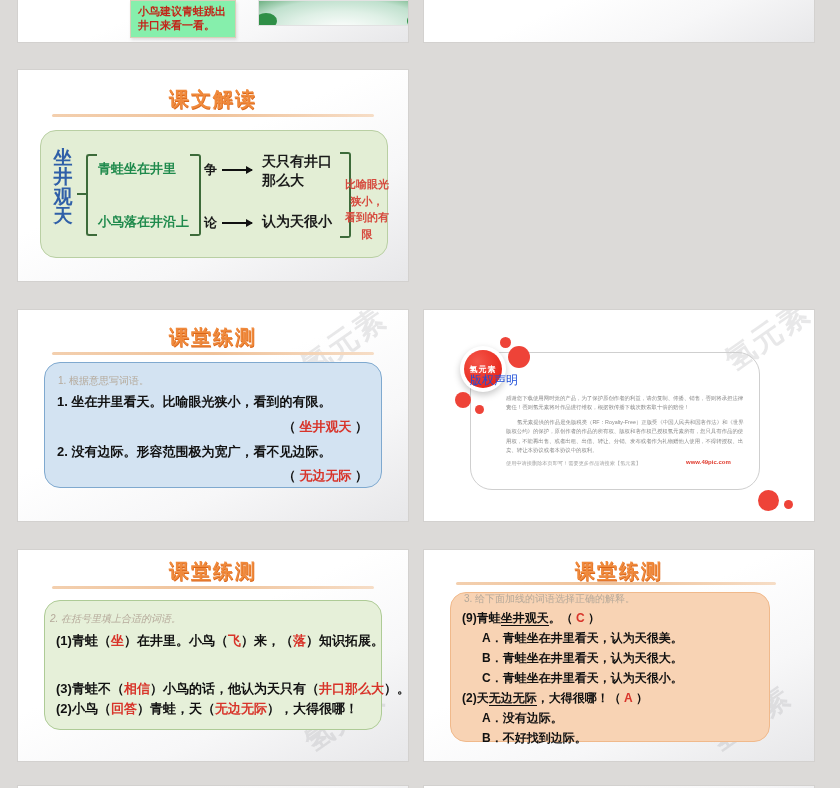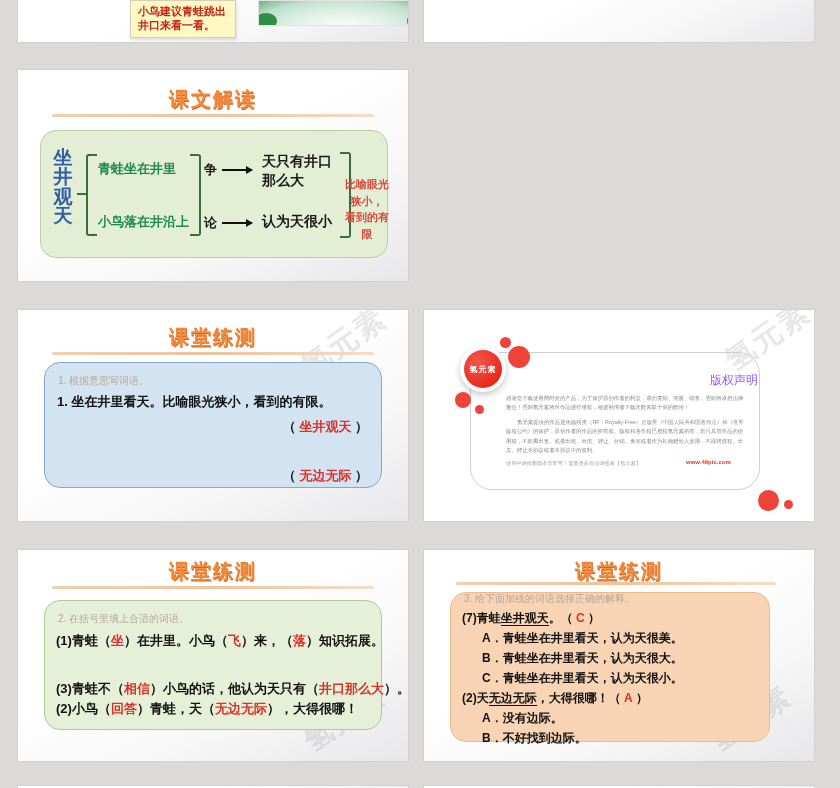--- a/index.html
+++ b/index.html
@@ -54,21 +54,21 @@
   
   .box{position:absolute;border-radius:16px;box-sizing:border-box;}
   .box-green{background:#e3eed5;border:1px solid #b9cfa3;}
   .box-green2{background:#e6f0d9;border:1px solid #aecb96;}
   .box-blue{background:#d3e3f2;border:1px solid #7fa9cf;}
   .box-orange{background:#f8d3b4;border:1px solid #f0b98b;}
   .box-outline{background:transparent;border:1px solid #cfcfcf;border-radius:22px;}
 
   
   .note-box{
-    position:absolute;background:#fef9c3;border:1px solid #d8cfb8;
+    position:absolute;background:#86efac;border:1px solid #d8cfb8;
     box-shadow:1px 2px 3px rgba(0,0,0,0.12);
     color:#c2261a;font-weight:bold;line-height:1.25;
     padding:4px 6px 5px 7px;box-sizing:border-box;
   }
   .pic-strip{
     position:absolute;background:#ffffff;border:1px solid #e2e2e2;
     overflow:hidden;
   }
   .pic-strip .inner{
     position:absolute;left:0;top:0;right:0;bottom:0;
@@ -111,21 +111,21 @@
   .poem-line{position:absolute;left:0;right:0;text-align:center;color:#2e7d4f;white-space:nowrap;}
 
   
   .ex-head{position:absolute;color:#b5a99a;white-space:nowrap;}
   .ex-line{position:absolute;color:#111;white-space:nowrap;font-weight:bold;}
   .ex-ans{color:#d8342a;font-weight:bold;}
   .ex-right{position:absolute;right:14px;color:#111;font-weight:bold;white-space:nowrap;}
   .ul{border-bottom:1.5px solid #111;}
 
   
-  .cp-title{position:absolute;left:0;right:0;text-align:right;color:#8b5cf6;}
+  .cp-title{position:absolute;left:0;right:0;text-align:left;color:#1d4ed8;}
   .cp-p{position:absolute;color:#8a8a8a;line-height:1.75;}
   .cp-foot{position:absolute;color:#a6a6a6;}
   .cp-url{position:absolute;color:#e03b2e;font-weight:bold;}
   .dot{position:absolute;border-radius:50%;background:#ee4338;}
   .logo-ring{
     position:absolute;border-radius:50%;background:#ffffff;
     box-shadow:0 3px 7px rgba(0,0,0,0.22);
   }
   .logo-core{
     position:absolute;border-radius:50%;
@@ -216,20 +216,21 @@
       <div style="position:absolute;left:26px;top:52px;width:338px;height:126px;">
         <div class="ex-head" style="left:14px;top:12px;font-size:10px;">1. 根据意思写词语。</div>
 
         <div class="ex-line" style="left:13px;top:31px;font-size:13px;">1. 坐在井里看天。比喻眼光狭小，看到的有限。</div>
         <div class="ex-right" style="top:56px;font-size:13px;">
           <span>（</span>
           <span class="ex-ans">坐井观天</span>
           <span>）</span>
         </div>
 
+        <div class="ex-line" style="left:13px;top:81px;font-size:13px;">2. 没有边际。形容范围极为宽广，看不见边际。</div>
         <div class="ex-right" style="top:105px;font-size:13px;">
           <span>（</span>
           <span class="ex-ans">无边无际</span>
           <span>）</span>
         </div>
       </div>
     </div>
   </div>
 
   <div class="slide" style="left:424px;top:310px;width:390px;height:211px;">
@@ -263,21 +264,21 @@
     <div class="slide-bg"></div>
     <div class="slide-inner">
       <div class="wm" style="left:282px;top:150px;font-size:28px;">氢元素</div>
 
       <div class="sl-title" style="top:8px;font-size:20px;">课堂练测</div>
       <div class="sl-rule" style="left:34px;top:36px;width:322px;"></div>
 
       <div class="box box-green2" style="left:26px;top:50px;width:338px;height:130px;"></div>
 
       <div style="position:absolute;left:26px;top:50px;width:338px;height:130px;">
-        <div class="ex-head" style="left:14px;top:12px;font-size:10px;">2. 在括号里填上合适的词语。</div>
+        <div class="ex-head" style="left:6px;top:12px;font-size:10px;font-style:italic;">2. 在括号里填上合适的词语。</div>
 
         <div class="ex-line" style="left:12px;top:32px;font-size:13px;">
           <span>(1)青蛙（</span><span class="ex-ans">坐</span><span>）在井里。小鸟（</span><span class="ex-ans">飞</span><span>）来，（</span><span class="ex-ans">落</span><span>）知识拓展。</span>
         </div>
 
         <div class="ex-line" style="left:12px;top:56px;font-size:13px;margin-top:44px;">
           <span>(2)小鸟（</span><span class="ex-ans">回答</span><span>）青蛙，天（</span><span class="ex-ans">无边无际</span><span>），大得很哪！</span>
         </div>
 
         <div class="ex-line" style="left:12px;top:80px;font-size:13px;">
@@ -294,21 +295,21 @@
 
       <div class="sl-title" style="top:8px;font-size:20px;">课堂练测</div>
       <div class="sl-rule" style="left:32px;top:32px;width:320px;"></div>
 
       <div class="box box-orange" style="left:26px;top:42px;width:320px;height:150px;"></div>
 
       <div style="position:absolute;left:26px;top:42px;width:320px;height:150px;">
         <div class="ex-head" style="left:14px;top:0px;font-size:10px;">3. 给下面加线的词语选择正确的解释。</div>
 
         <div class="ex-line" style="left:12px;top:18px;font-size:12px;">
-          <span>(7)青蛙</span><span class="ul">坐井观天</span><span>。（</span>&nbsp;<span class="ex-ans">C</span>&nbsp;<span>）</span>
+          <span>(9)青蛙</span><span class="ul">坐井观天</span><span>。（</span>&nbsp;<span class="ex-ans">C</span>&nbsp;<span>）</span>
         </div>
 
         <div class="ex-line" style="left:32px;top:38px;font-size:12px;">A．青蛙坐在井里看天，认为天很美。</div>
         <div class="ex-line" style="left:32px;top:58px;font-size:12px;">B．青蛙坐在井里看天，认为天很大。</div>
         <div class="ex-line" style="left:32px;top:78px;font-size:12px;">C．青蛙坐在井里看天，认为天很小。</div>
 
         <div class="ex-line" style="left:12px;top:98px;font-size:12px;">
           <span>(2)天</span><span class="ul">无边无际</span><span>，大得很哪！（</span>&nbsp;<span class="ex-ans">A</span>&nbsp;<span>）</span>
         </div>
 

